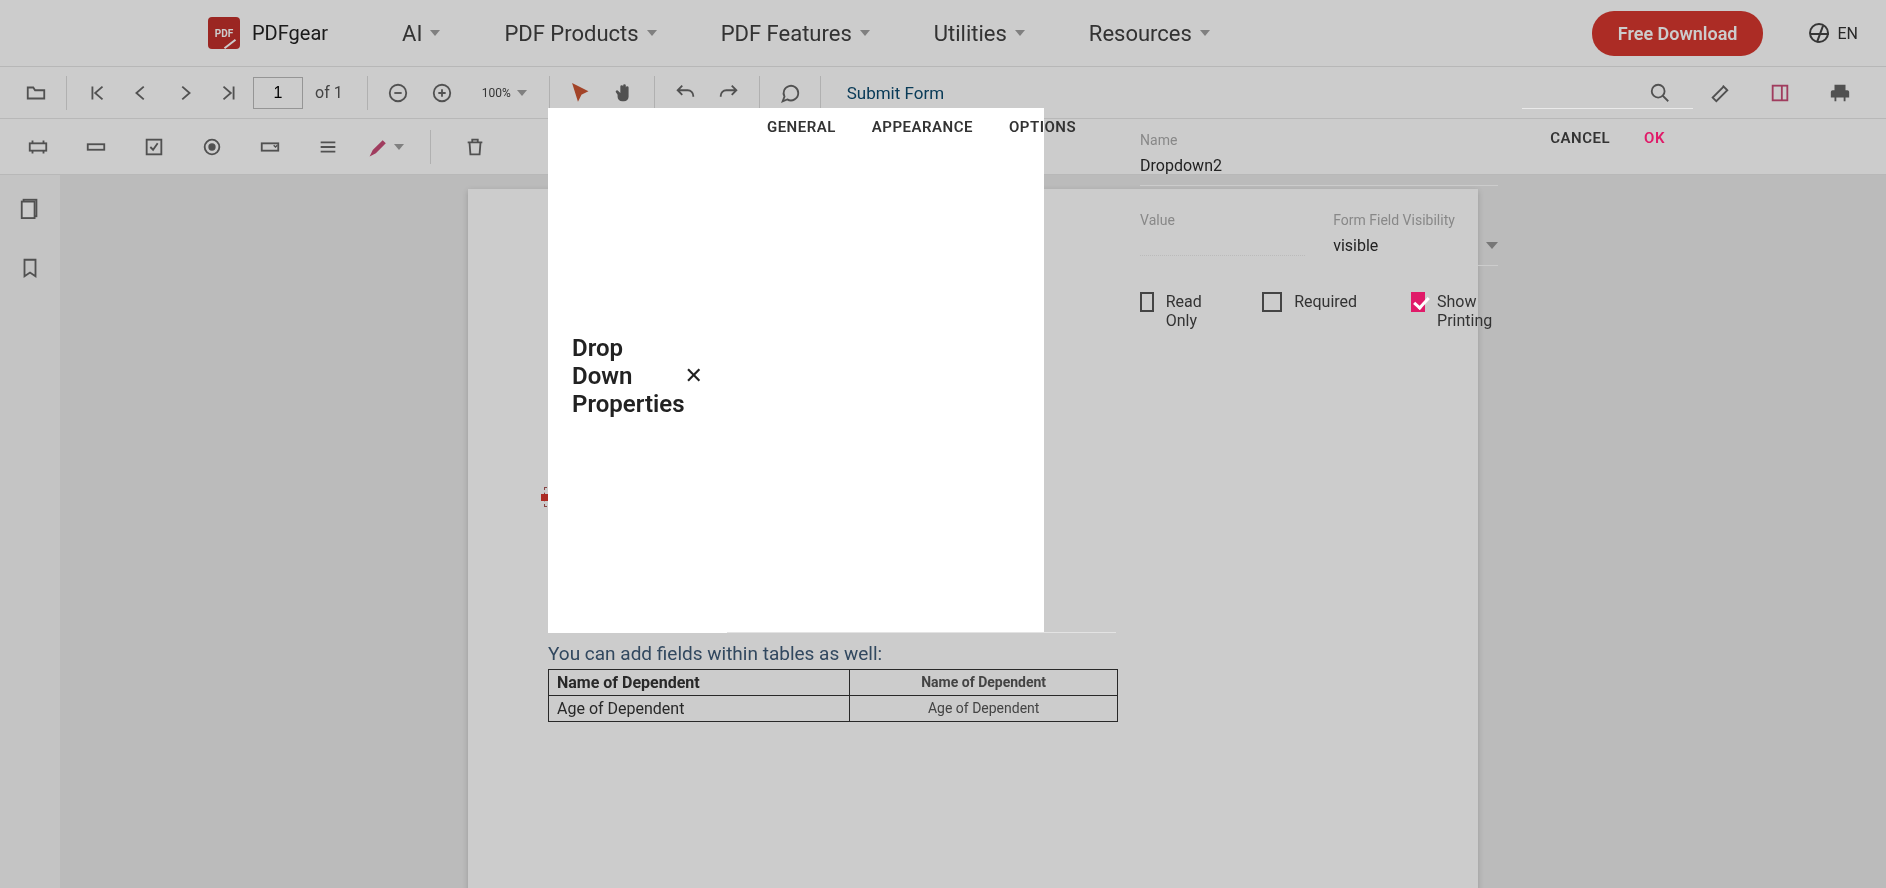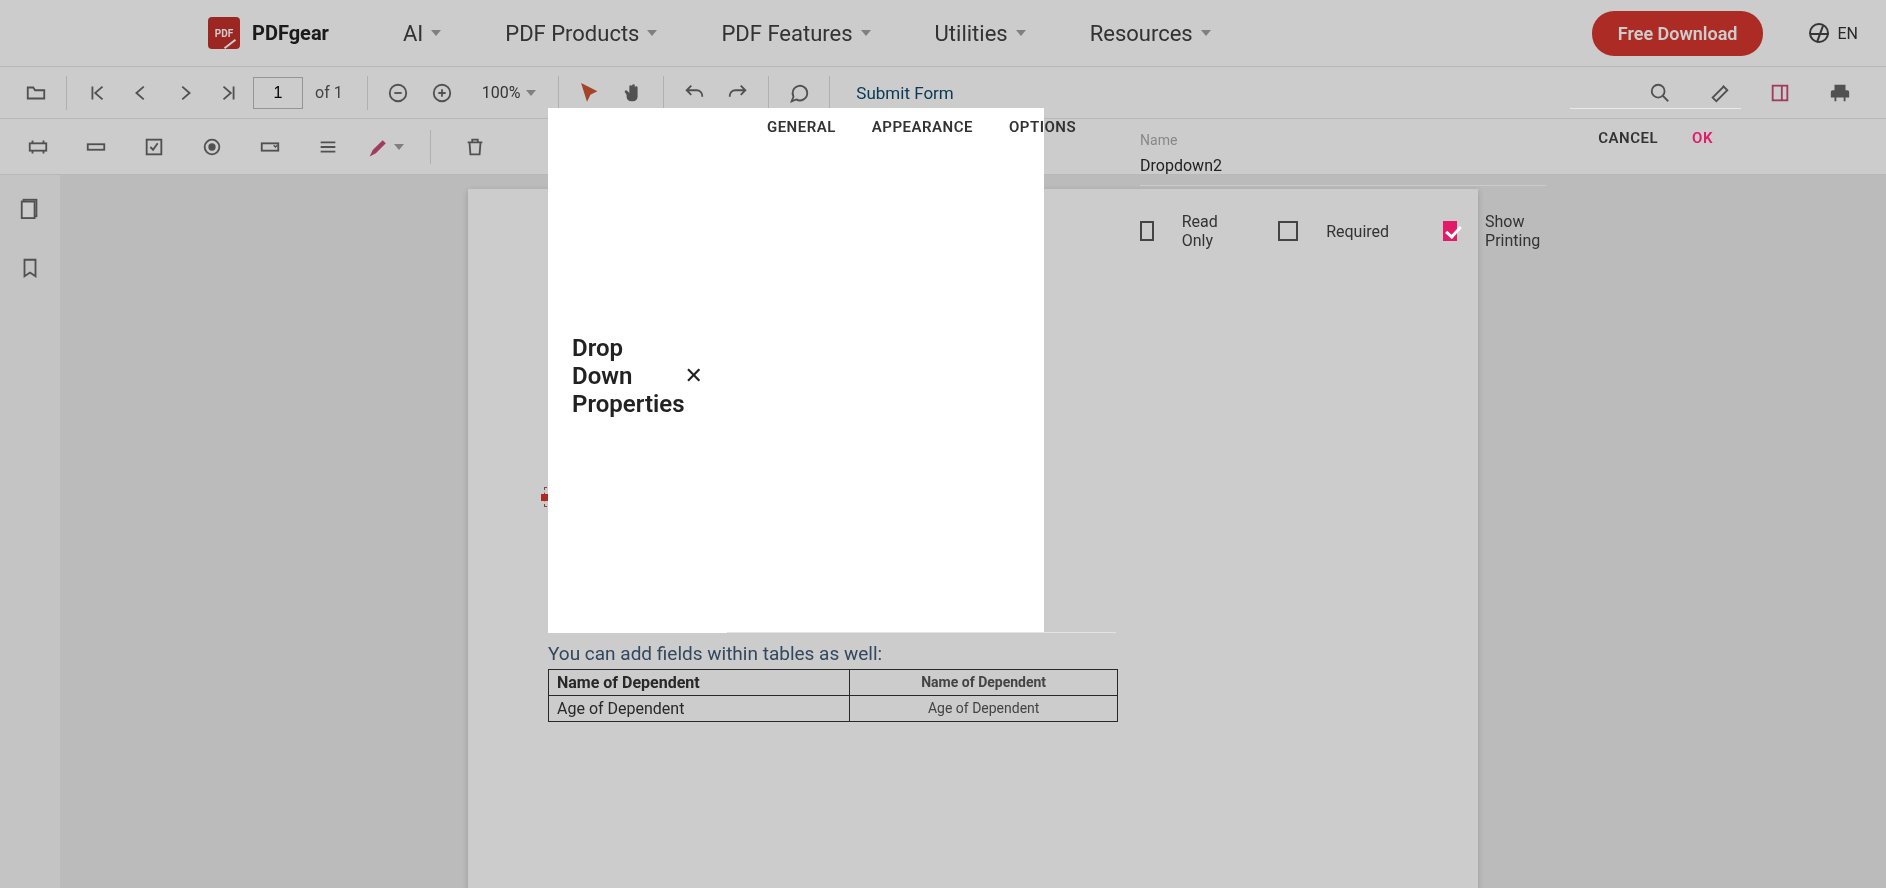--- a/index.html
+++ b/index.html
@@ -10,21 +10,21 @@
   .topnav {
     display: flex; align-items: center; height: 67px; padding: 0 28px; border-bottom: 1px solid #e5e5e5;
   }
   .brand { display: flex; align-items: center; margin-left: 180px; }
   .brand-logo {
     width: 32px; height: 32px; background: #c2302b; border-radius: 4px;
     display: flex; align-items: center; justify-content: center;
     color: #fff; font-size: 10px; font-weight: 700; position: relative;
   }
   .brand-logo::after { content:""; position:absolute; bottom:4px; right:3px; width:14px; height:2px; background:#fff; transform:rotate(-38deg); }
-  .brand-name { font-weight: 700; font-size: 20px; color: #222; margin-left: 12px; }
+  .brand-name { font-weight: 400; font-size: 20px; color: #222; margin-left: 12px; }
   .nav-items { display: flex; gap: 64px; margin-left: 74px; align-items:center; }
   .nav-item { font-size: 22px; color: #404040; display:flex; align-items:center; gap:8px; cursor:pointer;}
   .chev { width: 0; height: 0; border-left: 5px solid transparent; border-right: 5px solid transparent; border-top: 6px solid #a0a0a0; }
   .spacer { flex: 1; }
   .download-btn {
     background: #d8382f; color: #fff; padding: 12px 26px; border-radius: 22px; font-size: 18px; font-weight: 600;
   }
   .lang { display: flex; align-items: center; margin-left: 46px; color:#333; font-size:16px;}
   .lang-icon { width:20px;height:20px;border:2px solid #444;border-radius:50%;position:relative;margin-right:8px;}
   .lang-icon::before,.lang-icon::after{content:"";position:absolute;background:#444;}
@@ -32,21 +32,21 @@
   .lang-icon::after{width:2px;height:18px;top:0;left:8px;transform:rotate(20deg);}
 
   
   .toolbar1 {
     display:flex; align-items:center; height:52px; padding: 0 16px; border-bottom:1px solid #e6e6e6;
     color:#555; font-size:16px; gap:4px;
   }
   .tb-icon { width:40px; height:40px; display:flex; align-items:center; justify-content:center; color:#666; }
   .tb-sep { width:1px; height:34px; background:#dcdcdc; margin: 0 6px;}
   .page-input { width:50px; height:32px; border:1px solid #bbb; text-align:center; font-size:16px;}
-  .zoom { display:flex; align-items:center; gap:6px; font-size:16px; color:#444; margin-left:16px;}
+  .zoom { display:flex; align-items:center; gap:6px; font-size:12px; color:#444; margin-left:16px;}
   .submit-txt { font-size:17px; color:#0c4a6e; margin-left:16px;}
   .tb-right { margin-left:auto; display:flex; gap:20px; padding-right:10px; }
 
   .toolbar2 {
     display:flex; align-items:center; height:56px; padding:0 18px; border-bottom:1px solid #e6e6e6; gap:18px;
   }
 
   
   .work { display:flex; height: calc(888px - 67px - 52px - 56px); }
   .leftbar { width:60px; background:#f5f5f5; display:flex; flex-direction:column; align-items:center; padding-top:22px; gap:34px;}
@@ -86,21 +86,21 @@
   .modal-body { padding: 24px 24px 8px; flex:1;}
   .form-row { display:flex; gap:28px; margin-bottom:26px;}
   .form-col { flex:1; }
   .fld-label { font-size:14px; color:#888; margin-bottom:4px; display:block;}
   .fld-underline { height:1px; background:#ccc; margin-top:6px;}
   .fld-val { font-size:16px; color:#222; padding:4px 0;}
   .dotted-under { border-bottom:1px dotted #bbb; height:24px;}
   .vis-row { display:flex; align-items:center; justify-content:space-between;}
   .vis-drop { width:0;height:0;border-left:6px solid transparent;border-right:6px solid transparent;border-top:7px solid #777;}
   .check-row { display:flex; gap:54px; }
-  .chk { display:flex; align-items:center; gap:28px; }
+  .chk { display:flex; align-items:flex-start; gap:12px; }
   .chk-box { width:20px;height:20px;border:2px solid #444;}
   .chk-box.checked { background:#e01b69; border-color:#e01b69; position:relative;}
   .chk-box.checked::after{content:"";position:absolute;left:4px;top:0px;width:6px;height:12px;border:solid #fff;border-width:0 3px 3px 0;transform:rotate(42deg);}
   .modal-foot { display:flex; justify-content:flex-end; padding: 20px 28px 24px; gap:34px; border-top:1px solid #eaeaea;}
   .btn-cancel { font-size:15px; font-weight:600; letter-spacing:0.5px;}
   .btn-ok { font-size:15px; font-weight:600; color:#e01b69; letter-spacing:0.5px;}
 
   svg.icon { width:22px; height:22px; stroke:#666; stroke-width:2; fill:none;}
   svg.icon.fill { fill:#666; stroke:none;}
 </style>
@@ -347,20 +347,34 @@
     <div class="tab">OPTIONS</div>
   </div>
   <div class="modal-body">
     <div class="form-row">
       <div class="form-col">
         <span class="fld-label">Name</span>
         <div class="fld-val">Dropdown2</div>
         <div class="fld-underline"></div>
       </div>
     </div>
+    <div class="form-row">
+      <div class="form-col">
+        <span class="fld-label">Value</span>
+        <div class="dotted-under"></div>
+      </div>
+      <div class="form-col">
+        <span class="fld-label">Form Field Visibility</span>
+        <div class="vis-row">
+          <div class="fld-val">visible</div>
+          <div class="vis-drop"></div>
+        </div>
+        <div class="fld-underline"></div>
+      </div>
+    </div>
     <div class="check-row" style="margin-top:6px">
       <div class="chk">
         <div class="chk-box"></div>
         <span>Read Only</span>
       </div>
       <div class="chk">
         <div class="chk-box"></div>
         <span>Required</span>
       </div>
       <div class="chk">

